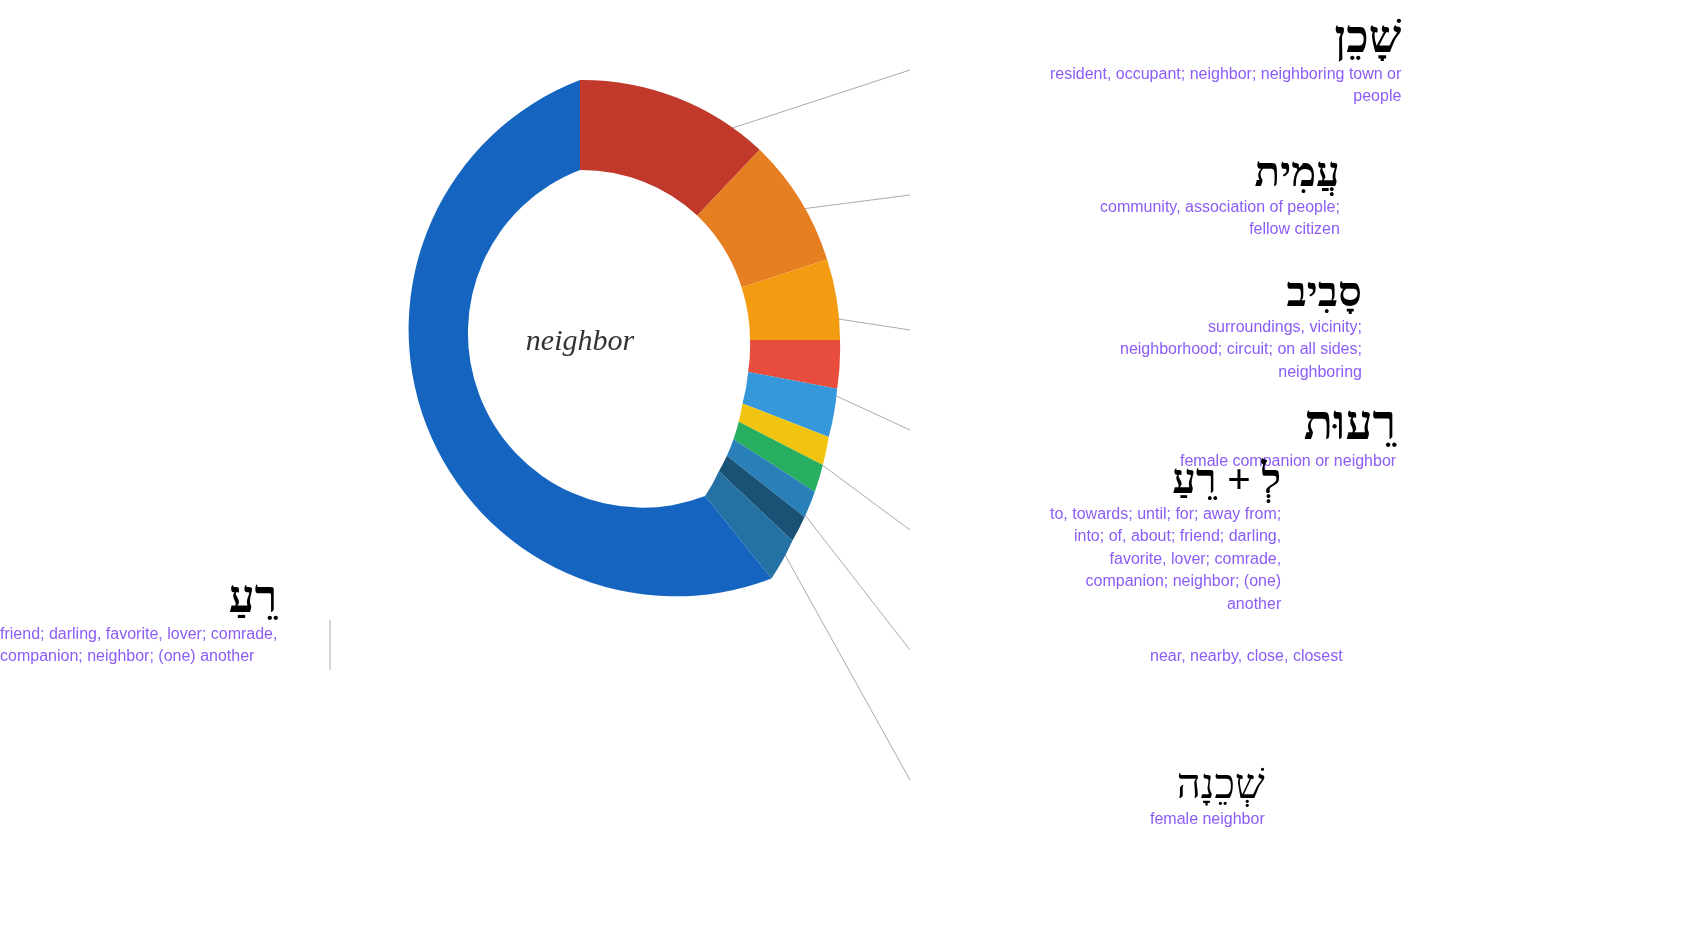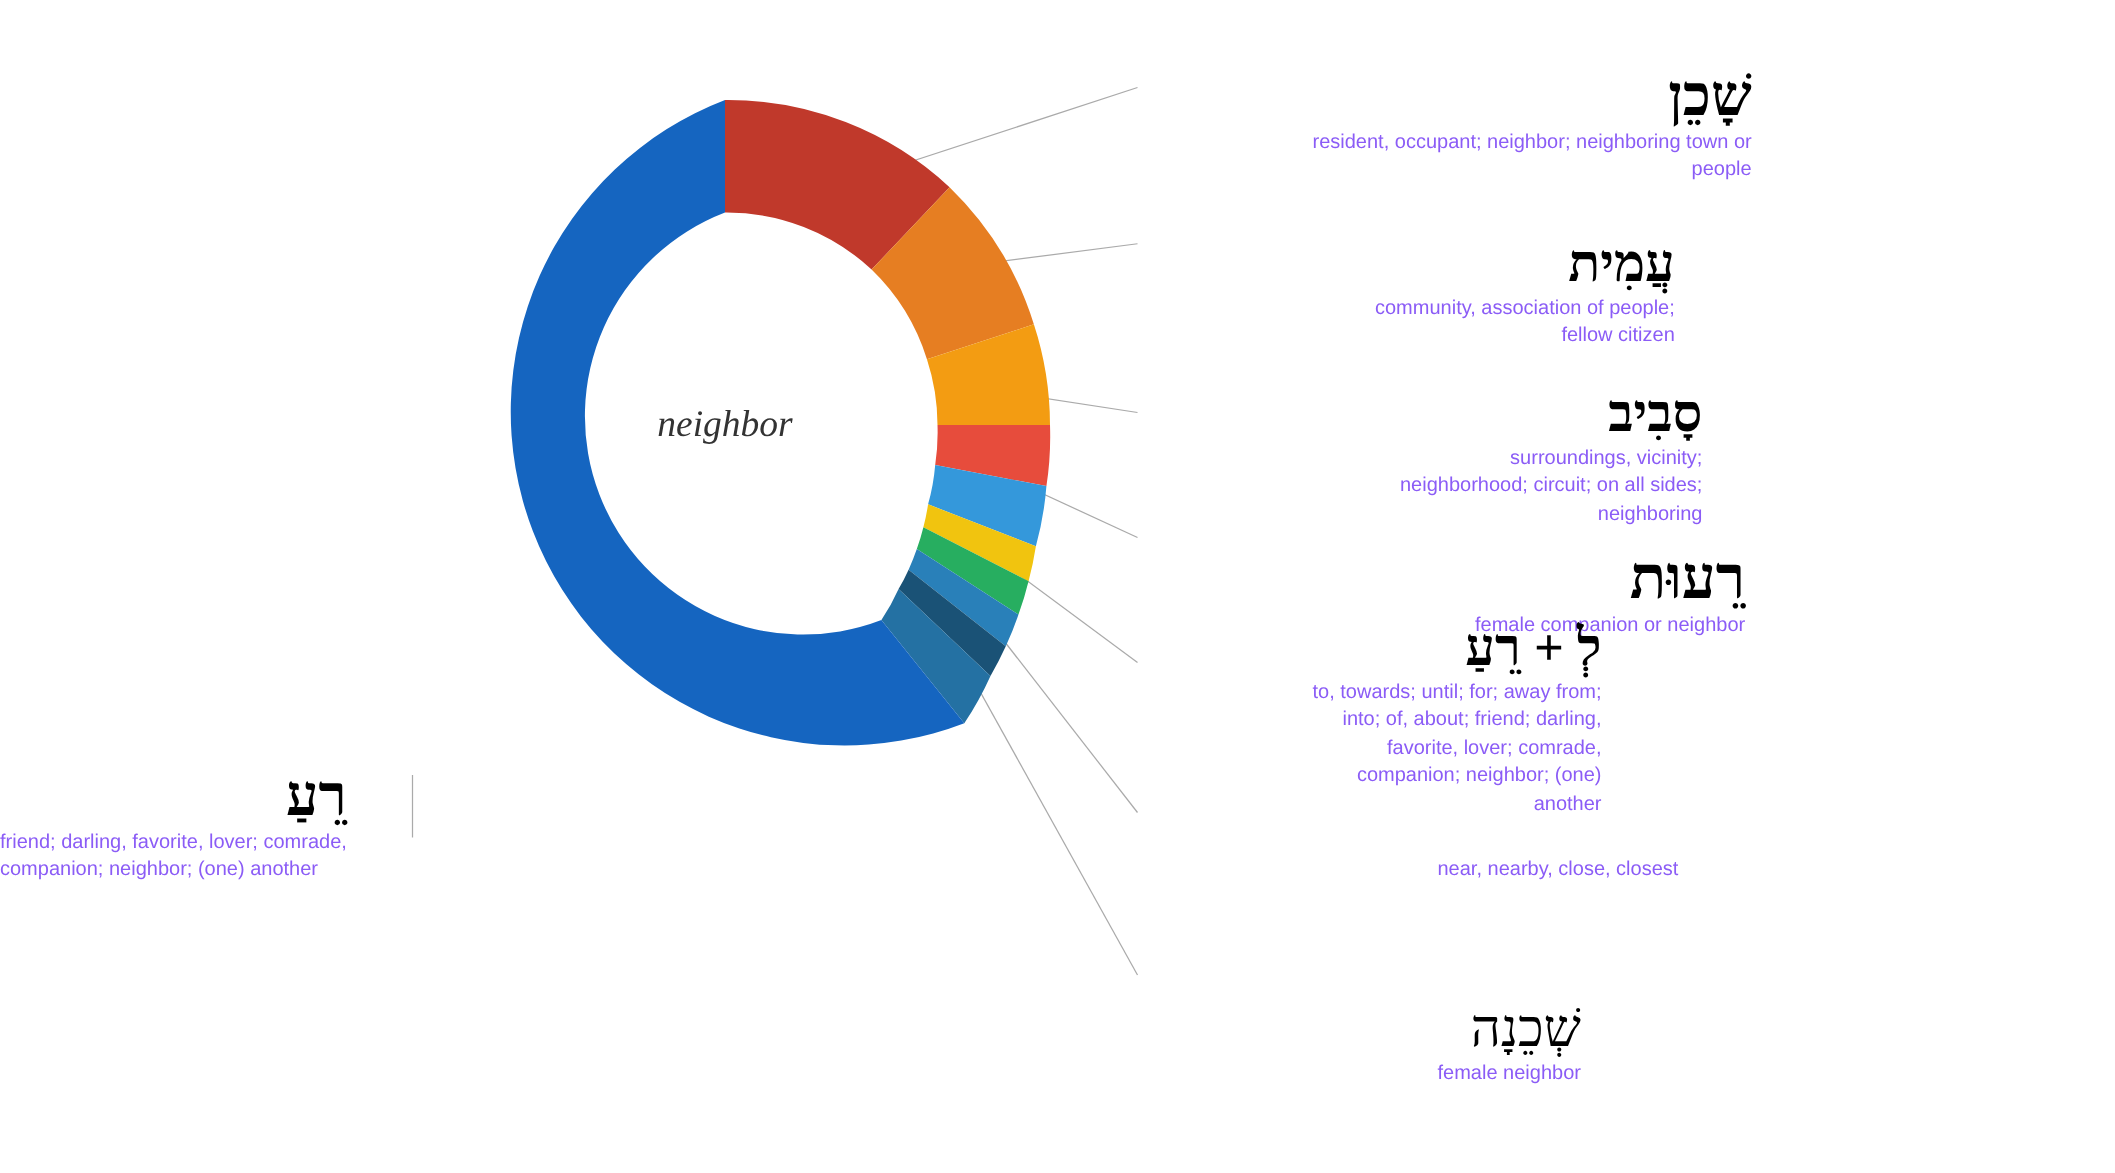--- a/index.html
+++ b/index.html
@@ -39,21 +39,20 @@
     .definition {
       font-size: 16px;
       color: #8b5cf6;
       line-height: 1.4;
       font-family: Arial, sans-serif;
     }
 
     
     .label {
       position: absolute;
-      margin-top: 40px;
     }
   </style>
 </head>
 <body>
 
 <div class="container">
 
   <svg width="1692" height="938" style="position:absolute;top:0;left:0;">
 
     <line x1="650" y1="155" x2="910" y2="70" stroke="#aaa" stroke-width="1"></line>

